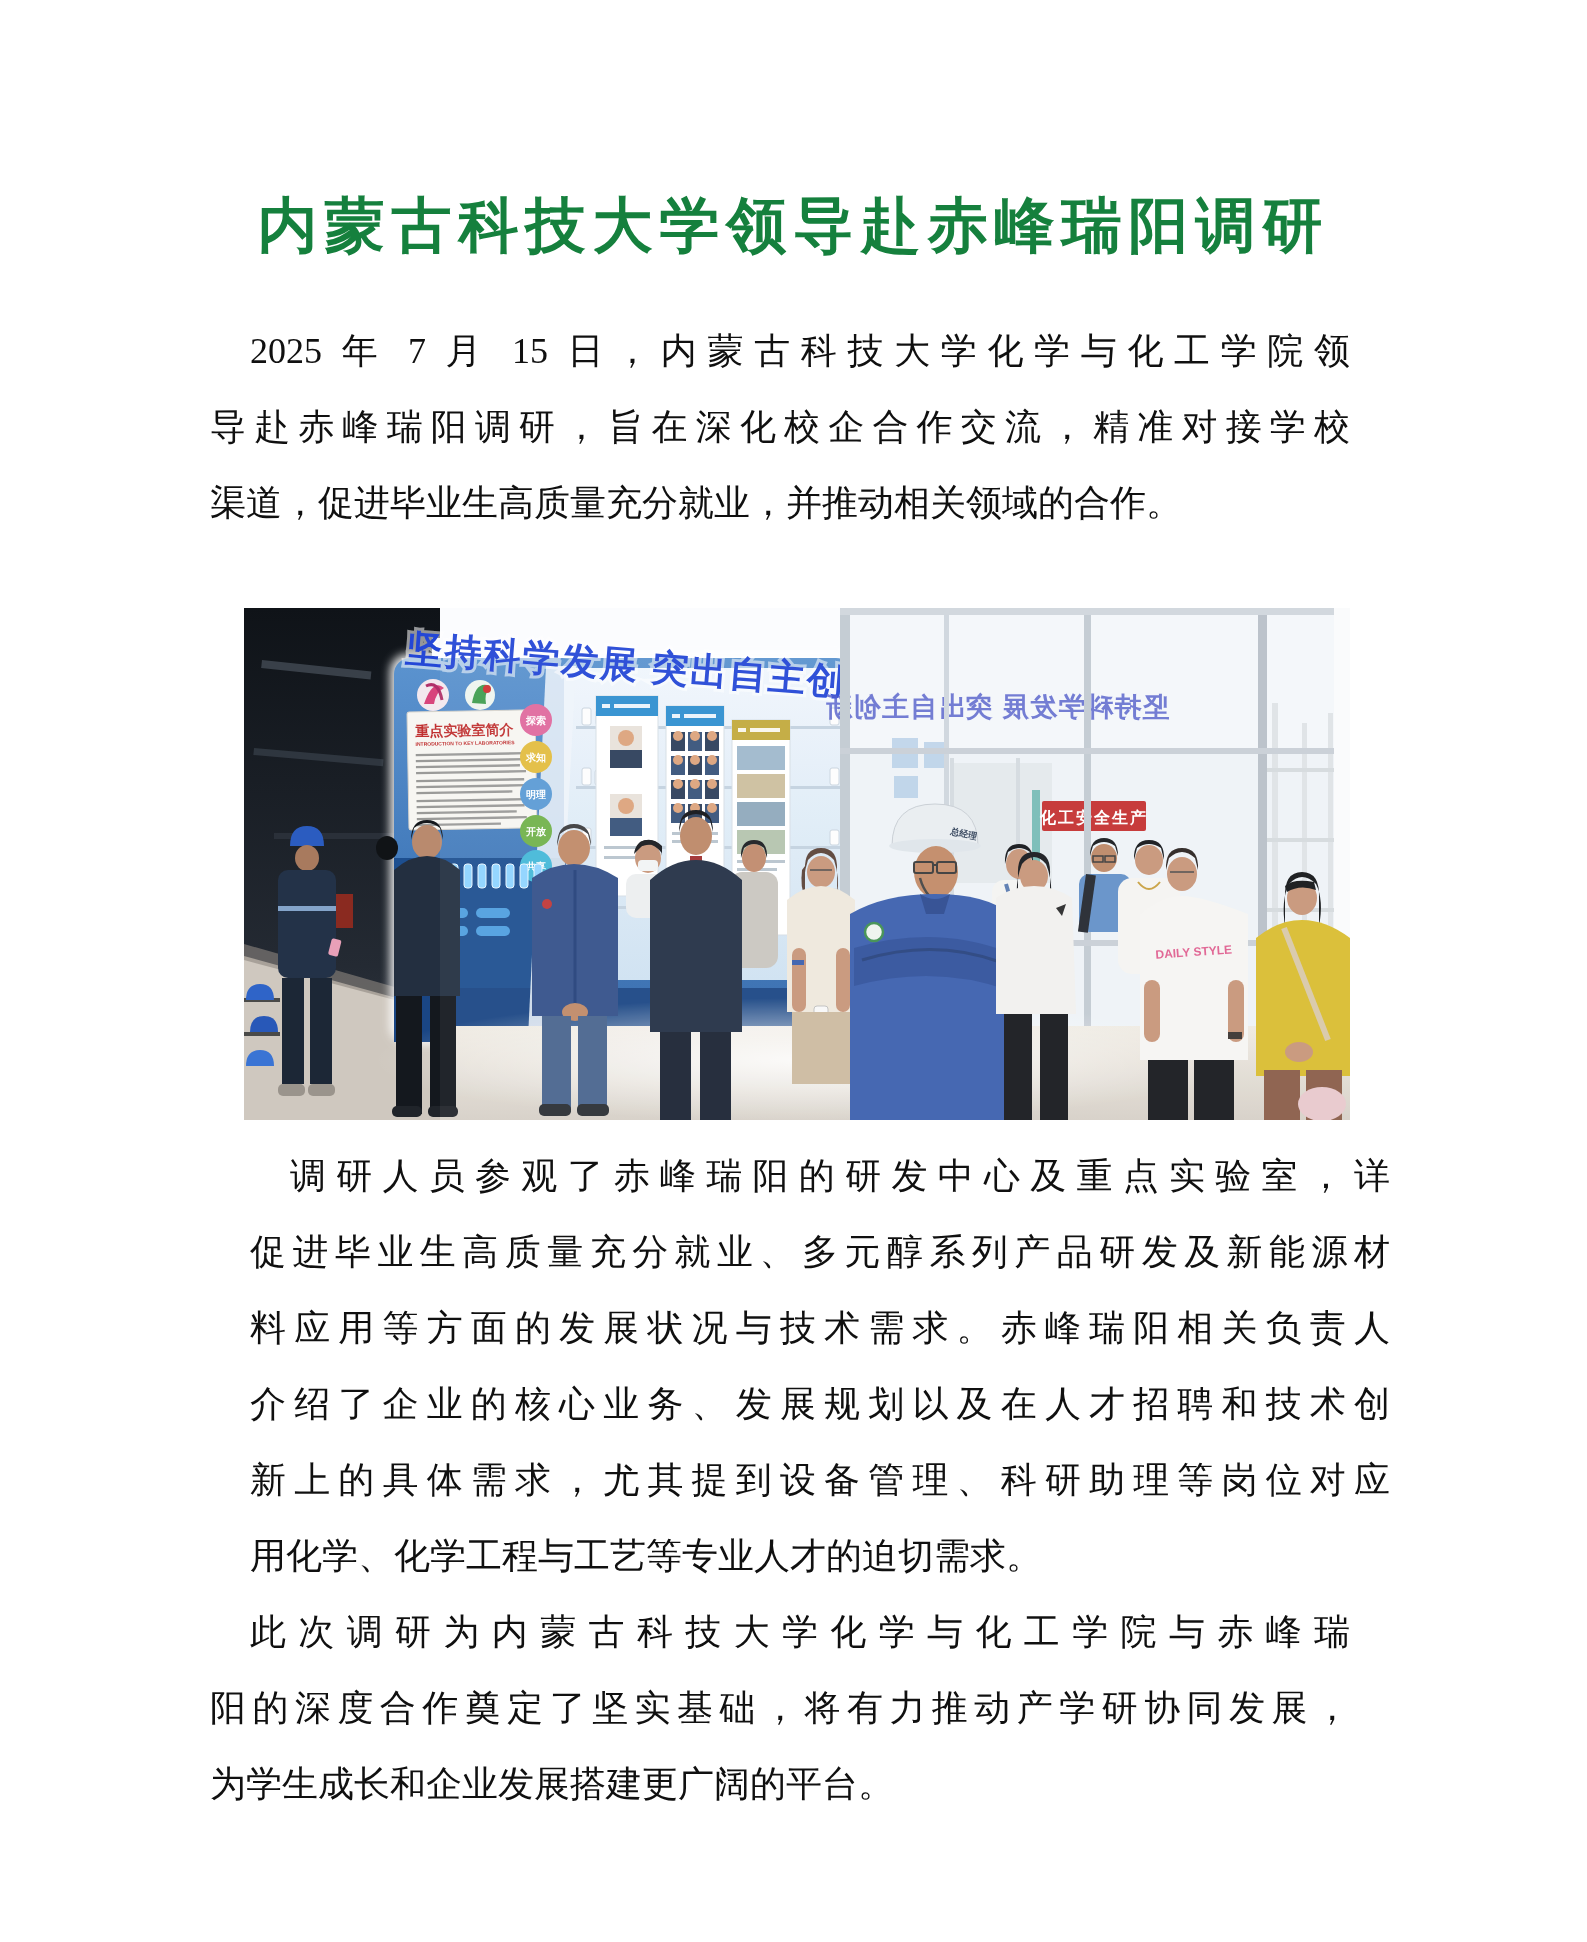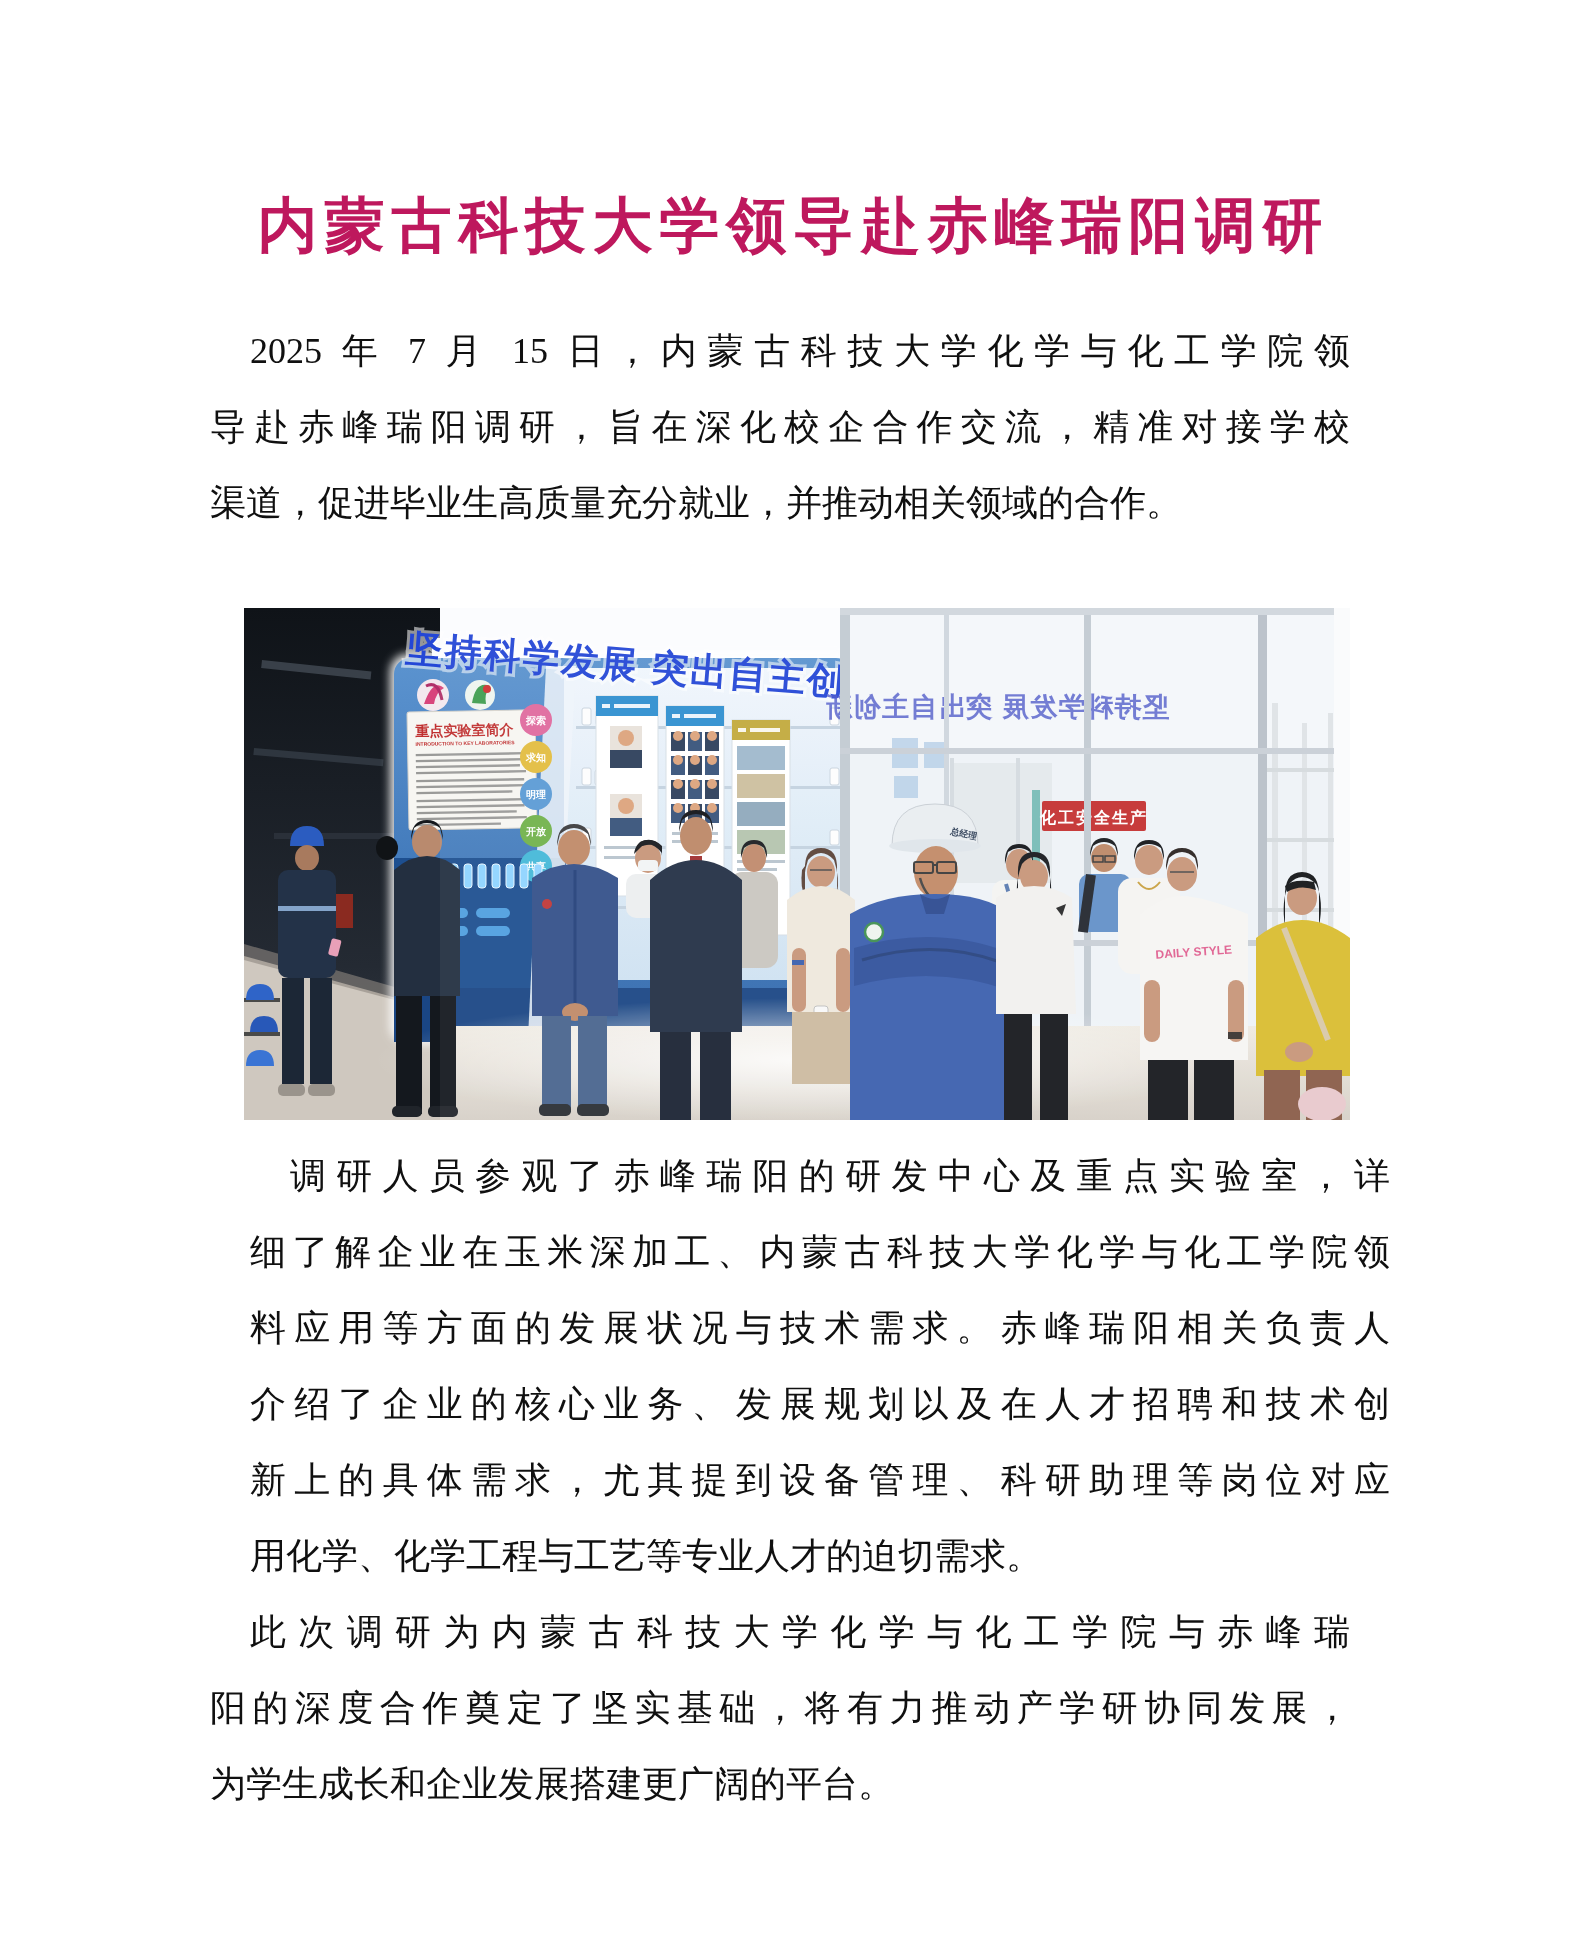--- a/index.html
+++ b/index.html
@@ -1,19 +1,19 @@
 <!DOCTYPE html>
 <html><head>
 <meta charset="utf-8">
 <style>
   html,body{margin:0;padding:0;background:#ffffff;}
   .page{position:relative;width:1587px;height:1942px;background:#ffffff;overflow:hidden;
         font-family:"Liberation Serif","DejaVu Serif",serif;color:#101010;}
   .doc-title{position:absolute;top:146px;left:0;width:1587px;text-align:center;
-        font-size:60px;font-weight:bold;letter-spacing:7px;color:#be185d;}
+        font-size:60px;font-weight:bold;letter-spacing:7px;color:#15803d;}
   .para{position:absolute;left:210px;width:1140px;font-size:36px;line-height:76px;}
   .para .line{text-align:justify;text-align-last:justify;}
   .para .line.last{text-align-last:auto;}
   .para .line.first{text-indent:40px;}
   #para-1{top:313px;}
   #para-2{top:1138px;}
   .photo{position:absolute;left:244px;top:608px;width:1106px;height:512px;overflow:hidden;
          background:#f4f6f8;}
   .photo svg{display:block;}
   .sign-font{font-family:"Liberation Sans","DejaVu Sans",sans-serif;font-weight:bold;}
@@ -429,21 +429,21 @@
       <ellipse cx="1078" cy="496" rx="24" ry="17" fill="#e8c8cc"></ellipse>
     </g>
 
     <rect x="196" y="0" width="910" height="512" fill="#ffffff" opacity="0.06"></rect>
   </svg>
   </div>
 
   <div id="para-2" style="position: absolute; left: 210px; top: 1138px; width: 1140px;">
     <div class="para" style="position: relative; left: 0px; width: 1140px; margin-left: 40px;">
         <div class="line first">调研人员参观了赤峰瑞阳的研发中心及重点实验室，详</div>
-        <div class="line">细了解企业在玉米深加工、内蒙古科技大学化学与化工学院领</div>
+        <div class="line">促进毕业生高质量充分就业、多元醇系列产品研发及新能源材</div>
         <div class="line">料应用等方面的发展状况与技术需求。赤峰瑞阳相关负责人</div>
         <div class="line">介绍了企业的核心业务、发展规划以及在人才招聘和技术创</div>
         <div class="line">新上的具体需求，尤其提到设备管理、科研助理等岗位对应</div>
         <div class="line last">用化学、化学工程与工艺等专业人才的迫切需求。</div>
       </div>
     <div class="para" style="position: relative; left: 0px; width: 1140px;">
         <div class="line first">此次调研为内蒙古科技大学化学与化工学院与赤峰瑞</div>
         <div class="line">阳的深度合作奠定了坚实基础，将有力推动产学研协同发展，</div>
         <div class="line last">为学生成长和企业发展搭建更广阔的平台。</div>
       </div>

